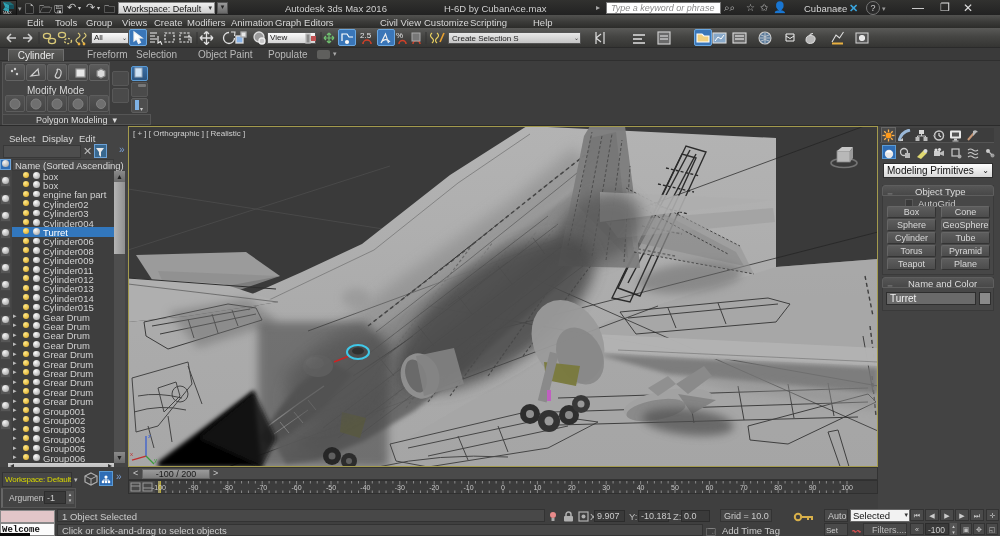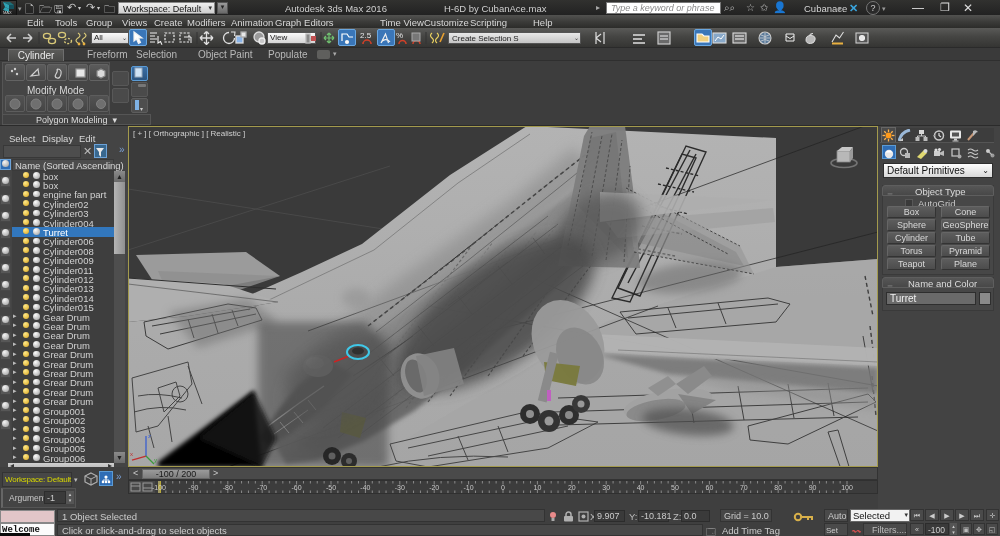--- a/index.html
+++ b/index.html
@@ -63,21 +63,21 @@
 <div class="abs" id="menubar" style="left:0;top:15px;width:1000px;height:13px;background:linear-gradient(#525250,#3a3a38 55%,#2c2c2a);">
  <span class="abs txt" style="left:27px;top:2px;font-size:9.5px;">Edit</span>
  <span class="abs txt" style="left:55px;top:2px;font-size:9.5px;">Tools</span>
  <span class="abs txt" style="left:86px;top:2px;font-size:9.5px;">Group</span>
  <span class="abs txt" style="left:122px;top:2px;font-size:9.5px;">Views</span>
  <span class="abs txt" style="left:154px;top:2px;font-size:9.5px;">Create</span>
  <span class="abs txt" style="left:187px;top:2px;font-size:9.5px;">Modifiers</span>
  <span class="abs txt" style="left:231px;top:2px;font-size:9.5px;">Animation</span>
  <span class="abs txt" style="left:275px;top:2px;font-size:9.5px;">Graph Editors</span>
  <span class="abs txt" style="left:336px;top:18px;font-size:13px;">Rendering</span>
- <span class="abs txt" style="left:380px;top:2px;font-size:9.5px;">Time View</span>
+ <span class="abs txt" style="left:380px;top:2px;font-size:9.5px;">Civil View</span>
  <span class="abs txt" style="left:424px;top:2px;font-size:9.5px;">Customize</span>
  <span class="abs txt" style="left:470px;top:2px;font-size:9.5px;">Scripting</span>
  <span class="abs txt" style="left:533px;top:2px;font-size:9.5px;">Help</span>
 </div>
 
 <div class="abs" id="toolbar" style="left:0;top:28px;width:1000px;height:20px;background:linear-gradient(#5a5a58,#454543 45%,#353533);border-bottom:1px solid #2a2a2a;box-sizing:border-box;">
  <div class="abs" style="left:129px;top:1px;width:18px;height:17px;background:#3a76b8;border:1px solid #6aa7e0;border-radius:2px;box-sizing:border-box;"></div>
  <div class="abs" style="left:338px;top:1px;width:18px;height:17px;background:#3a76b8;border:1px solid #6aa7e0;border-radius:2px;box-sizing:border-box;"></div>
  <div class="abs" style="left:377px;top:1px;width:18px;height:17px;background:#3a76b8;border:1px solid #6aa7e0;border-radius:2px;box-sizing:border-box;"></div>
  <div class="abs" style="left:694px;top:1px;width:18px;height:17px;background:#3a76b8;border:1px solid #6aa7e0;border-radius:2px;box-sizing:border-box;"></div>
@@ -766,21 +766,21 @@
  </div>
  <div class="abs" style="left:106px;top:19px;width:14px;height:14px;">
   <svg width="12" height="12">
         <circle cx="4" cy="4" r="2" fill="#ccc"></circle>
         <circle cx="8.5" cy="8.5" r="2" fill="#999"></circle>
         <line x1="5" y1="5" x2="8" y2="8" stroke="#bbb" stroke-width="1.2"></line>
       </svg>
  </div>
 
  <div class="abs" style="left:5px;top:37px;width:110px;height:15px;background:linear-gradient(#fdfdfd,#d8d8d8);border:1px solid #2e2e2e;box-sizing:border-box;">
-  <span style="position:absolute;left:3px;top:1px;color:#111;font-size:10px;">Default Primitives</span>
+  <span style="position:absolute;left:3px;top:1px;color:#111;font-size:10px;">Modeling Primitives</span>
   <span style="position:absolute;right:3px;top:2px;color:#222;font-size:8px;">⌄</span>
  </div>
 
  <div class="abs" style="left:4px;top:59px;width:112px;height:90px;background:#474747;border:1px solid #3a3a3a;box-sizing:border-box;"></div>
  <div class="abs" style="left:4px;top:59px;width:112px;height:11px;background:linear-gradient(#565656,#484848);border:1px solid #5e5e5e;border-radius:3px 3px 0 0;box-sizing:border-box;">
   <span style="position:absolute;left:3px;top:1px;color:#bbb;font-size:8px;">﹘</span>
   <span style="position:absolute;left:32px;top:0px;color:#ddd;font-size:9.5px;">Object Type</span>
  </div>
  <div class="abs" style="left:27px;top:73px;width:8px;height:8px;background:#3a3a3a;border:1px solid #585858;box-sizing:border-box;"></div>
  <span class="abs" style="left:40px;top:72px;color:#c8c8c8;font-size:9.5px;">AutoGrid</span>

